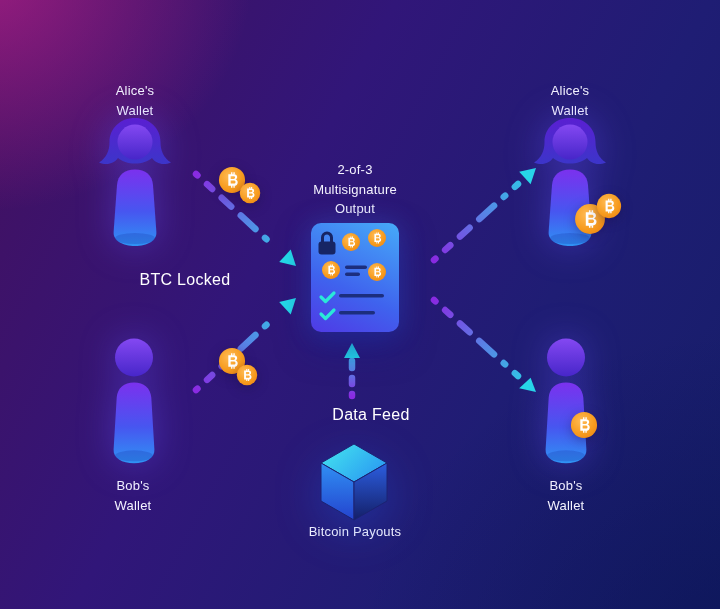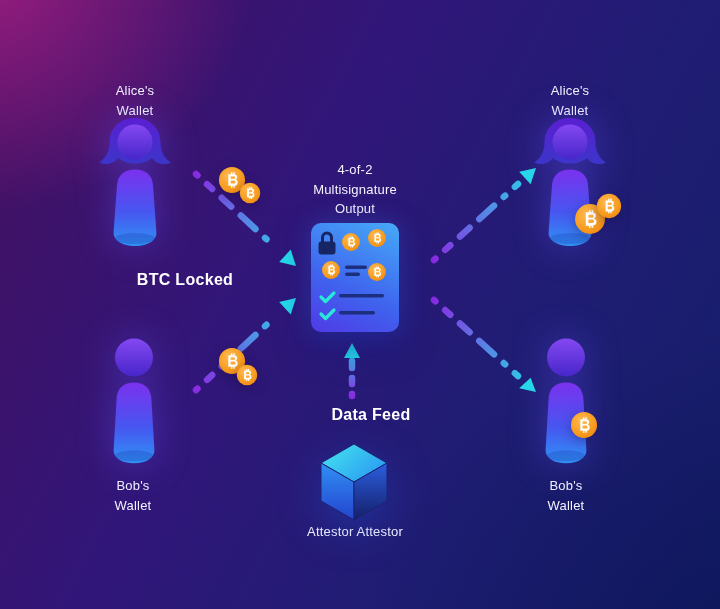--- a/index.html
+++ b/index.html
@@ -9,21 +9,21 @@
     background:
       radial-gradient(430px 380px at -2% -4%, rgba(219,39,154,0.55), rgba(219,39,154,0) 62%),
       radial-gradient(560px 470px at 104% 108%, rgba(8,16,80,0.55), rgba(8,16,80,0) 70%),
       linear-gradient(118deg,#45105f 0%,#311679 38%,#1f1d74 68%,#151e68 100%);
   }
   .label{
     position:absolute;text-align:center;font-size:13px;line-height:1.5;
     white-space:pre-line;color:#f4f3ff;letter-spacing:0.2px;
   }
   .caption{
-    position:absolute;text-align:center;font-size:16px;font-weight:700;
+    position:absolute;text-align:center;font-size:16px;font-weight:400;
     color:#ffffff;letter-spacing:0.3px;white-space:pre-line;
   }
   .figure{position:absolute;filter:drop-shadow(0 0 18px rgba(102,82,255,0.40));}
   .coin{position:absolute;filter:drop-shadow(0 3px 6px rgba(20,10,60,0.35));}
   .arrows{position:absolute;left:0;top:0;pointer-events:none;}
   .card{
     position:absolute;left:311px;top:223px;width:88px;height:109px;border-radius:10px;
     background:linear-gradient(205deg,#46aaf8 0%,#3f63ee 60%,#4f3ae6 100%);
     box-shadow:0 14px 34px rgba(20,30,140,0.55), 0 0 26px rgba(80,130,255,0.28);
   }
@@ -71,25 +71,25 @@
       </g>
     </defs>
   </svg>
 
   <div class="label" style="left:85px;top:81px;width:100px">Alice's
 Wallet</div>
   <div class="label" style="left:83px;top:476px;width:100px">Bob's
 Wallet</div>
   <div class="caption" style="left:105px;top:271px;width:160px">BTC Locked</div>
 
-  <div class="label" style="left:295px;top:160px;width:120px">4-of-2
+  <div class="label" style="left:295px;top:160px;width:120px">2-of-3
 Multisignature
 Output</div>
   <div class="caption" style="left:296px;top:406px;width:150px">Data Feed</div>
-  <div class="label" style="left:285px;top:522px;width:140px">Attestor Attestor</div>
+  <div class="label" style="left:285px;top:522px;width:140px">Bitcoin Payouts</div>
 
   <div class="label" style="left:520px;top:81px;width:100px">Alice's
 Wallet</div>
   <div class="label" style="left:516px;top:476px;width:100px">Bob's
 Wallet</div>
 
   <svg class="arrows" width="720" height="609" viewBox="0 0 720 609">
     <defs>
       <linearGradient id="ag1" gradientUnits="userSpaceOnUse" x1="196" y1="174" x2="296" y2="266">
         <stop offset="0" stop-color="#8a2be2"></stop>

